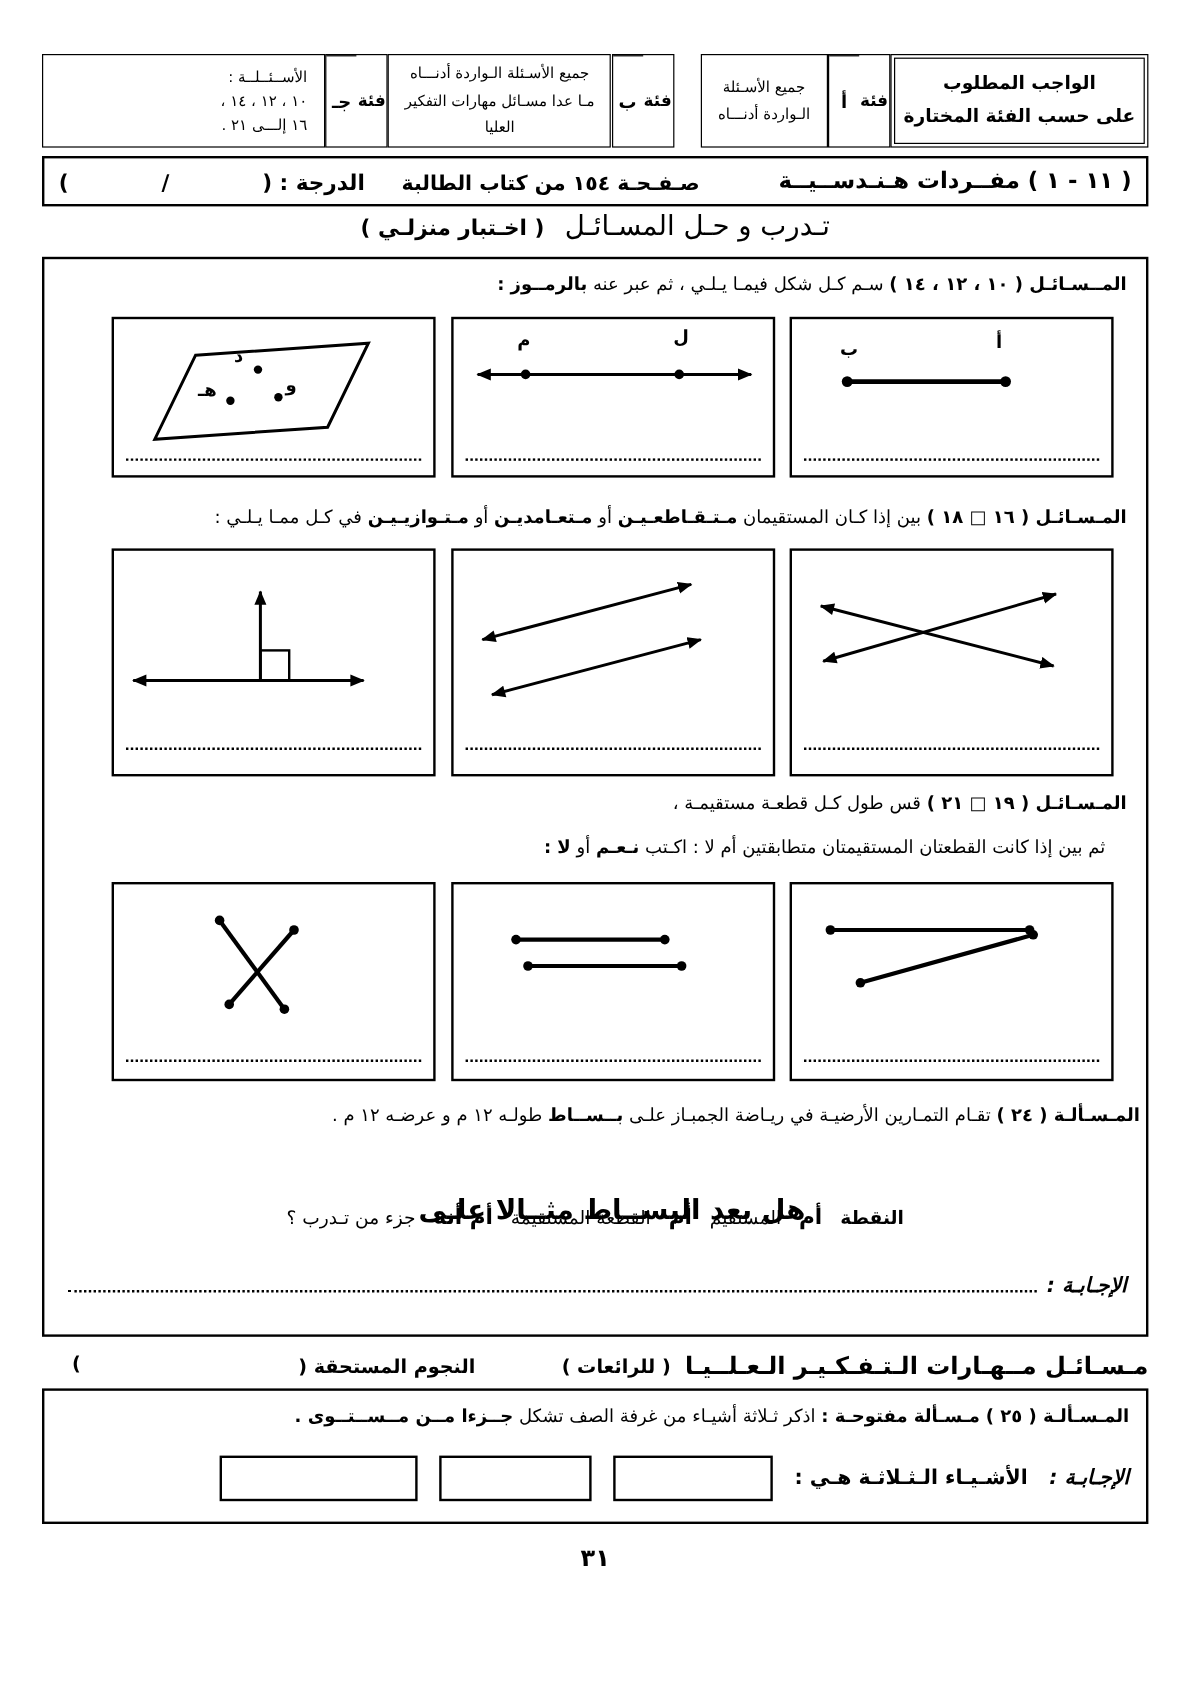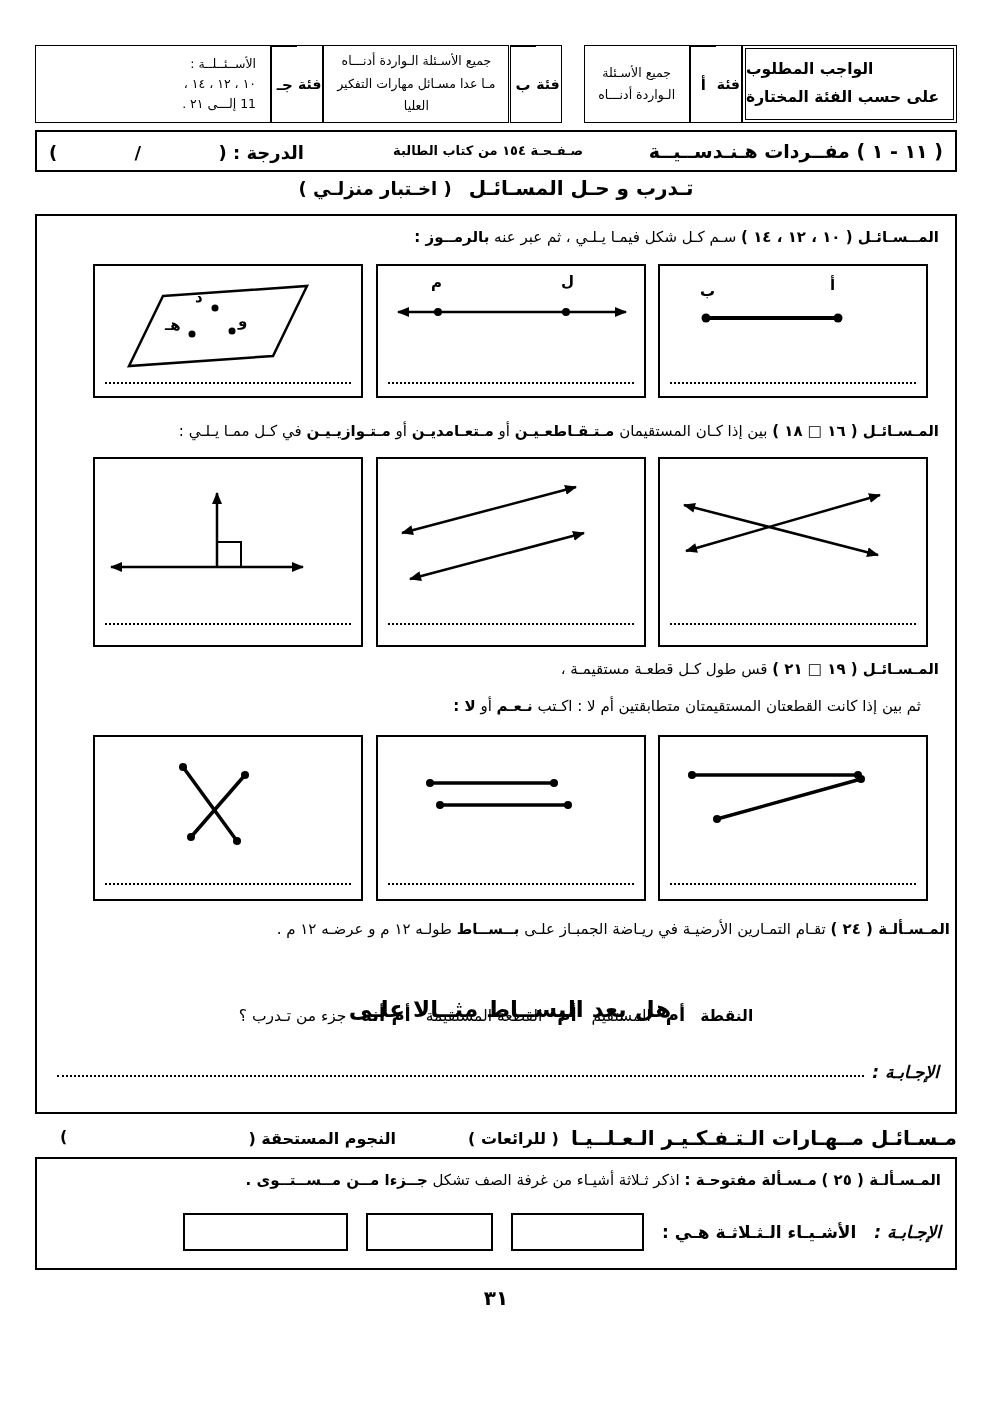--- a/index.html
+++ b/index.html
@@ -8,40 +8,40 @@
     position:relative; width:992px; height:1403px; margin:0 auto;
     background:#ffffff; color:#000; direction:rtl;
     font-family:"DejaVu Sans", sans-serif; overflow:hidden;
   }
   .b { font-weight:bold; }
 
   
   .top-header { position:absolute; top:45px; right:35px; width:922px; height:78px;
     display:flex; justify-content:space-between; }
   .hd-required { width:215px; border:4px double #000; display:flex; flex-direction:column;
-    justify-content:center; text-align:left; font-weight:bold; font-size:15.5px; line-height:1.8; }
+    justify-content:center; text-align:center; font-weight:bold; font-size:15.5px; line-height:1.8; }
   .hd-cat { width:52px; border:1.5px solid #000; display:flex; flex-direction:row; text-align:center; font-weight:bold; }
   .hd-cat .cat-lbl { flex:1; display:flex; align-items:center; justify-content:center; font-size:14px; }
   .hd-cat .cat-ltr { flex:1; border-top:1.5px solid #000; display:flex; align-items:center; justify-content:center; font-size:15px; }
   .hd-desc { border:1.5px solid #000; display:flex; flex-direction:column; justify-content:center;
     text-align:center; font-size:12.5px; line-height:1.8; padding:0 4px; }
   .hd-desc.qlist { text-align:right; padding:0 14px; line-height:1.6; }
   .w106 { width:106px;margin-left:22px; } .w186 { width:186px; } .w236 { width:236px; }
 
   
   .lesson-bar { position:absolute; top:130px; right:35px; width:922px; height:42px; border:2px solid #000; }
   .lesson-title { position:absolute; right:12px; top:8px; font-weight:bold; font-size:19px; white-space:nowrap; }
-  .lesson-page { position:absolute; right:372px; top:11px; font-weight:bold; font-size:13px; white-space:nowrap; }
+  .lesson-page { position:absolute; right:372px; top:11px; font-weight:bold; font-size:17px; white-space:nowrap; }
   .grade { position:absolute; left:12px; top:7px; width:255px; display:flex; align-items:center;
     font-weight:bold; font-size:18px; }
   .grade .gap { flex:1; height:26px; }
 
   
   .main-title { position:absolute; top:176px; width:100%; text-align:center; white-space:nowrap; }
-  .main-title .t1 { font-size:20px; font-weight:bold; margin-left:12px; }
+  .main-title .t1 { font-size:23px; font-weight:normal; margin-left:12px; }
   .main-title .t2 { font-size:18px; font-weight:bold; }
 
   
   .main-box { position:absolute; top:214px; right:35px; width:922px; height:900px; border:2px solid #000; }
   .line { position:absolute; white-space:nowrap; font-size:15px; }
   .figbox { position:absolute; width:270px; border:2px solid #000; background:#fff; }
   .figbox svg { position:absolute; top:0; left:0; }
   .ptlabel { position:absolute; font-weight:bold; font-size:15px; line-height:1; }
   .figdots { position:absolute; left:10px; right:10px; border-bottom:2px dotted #000; }
   .bigam { font-weight:bold; font-size:18px; }
@@ -92,21 +92,21 @@
       <div>جميع الأسـئلة الـواردة أدنـــاه</div>
       <div>مـا عدا مسـائل مهارات التفكير العليا</div>
     </div>
     <div class="hd-cat">
       <div class="cat-lbl">فئة</div>
       <div class="cat-ltr">جـ</div>
     </div>
     <div class="hd-desc qlist w236">
       <div>الأســئــلــة :</div>
       <div>١٠ ، ١٢ ، ١٤ ،</div>
-      <div>11 إلـــى ٢١ .</div>
+      <div>١٦ إلـــى ٢١ .</div>
     </div>
   </div>
 
   <div class="lesson-bar">
     <div class="lesson-title">( ١١ - ١ ) مفــردات هـنـدســيــة</div>
     <div class="lesson-page">صـفـحـة ١٥٤ من كتاب الطالبة</div>
     <div class="grade">
       <span>الدرجة : (</span>
       <span class="gap"></span>
       <span>/</span>

